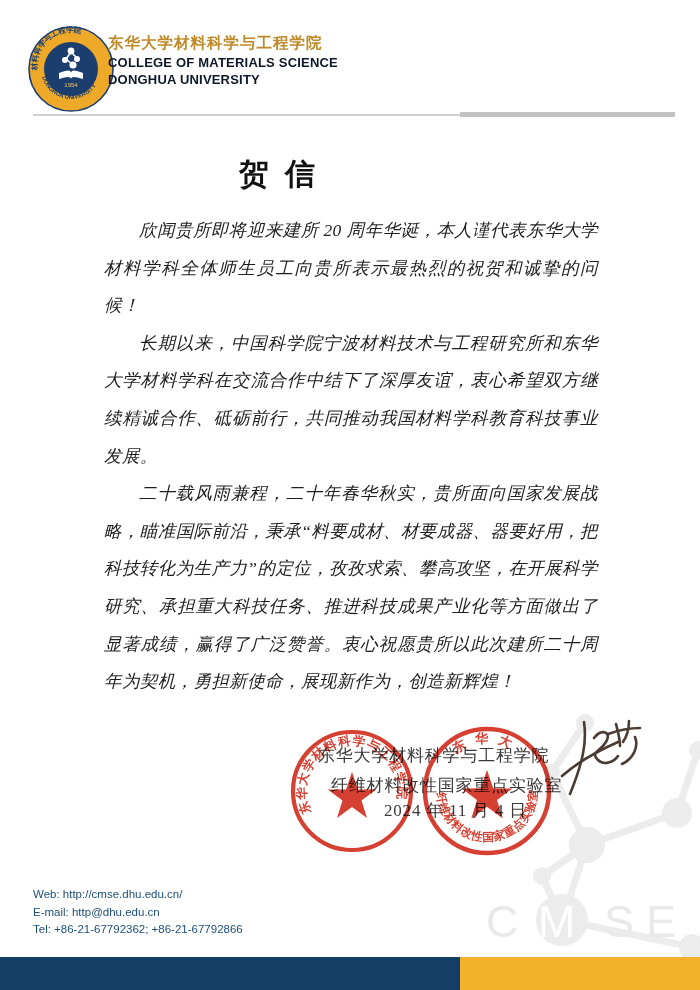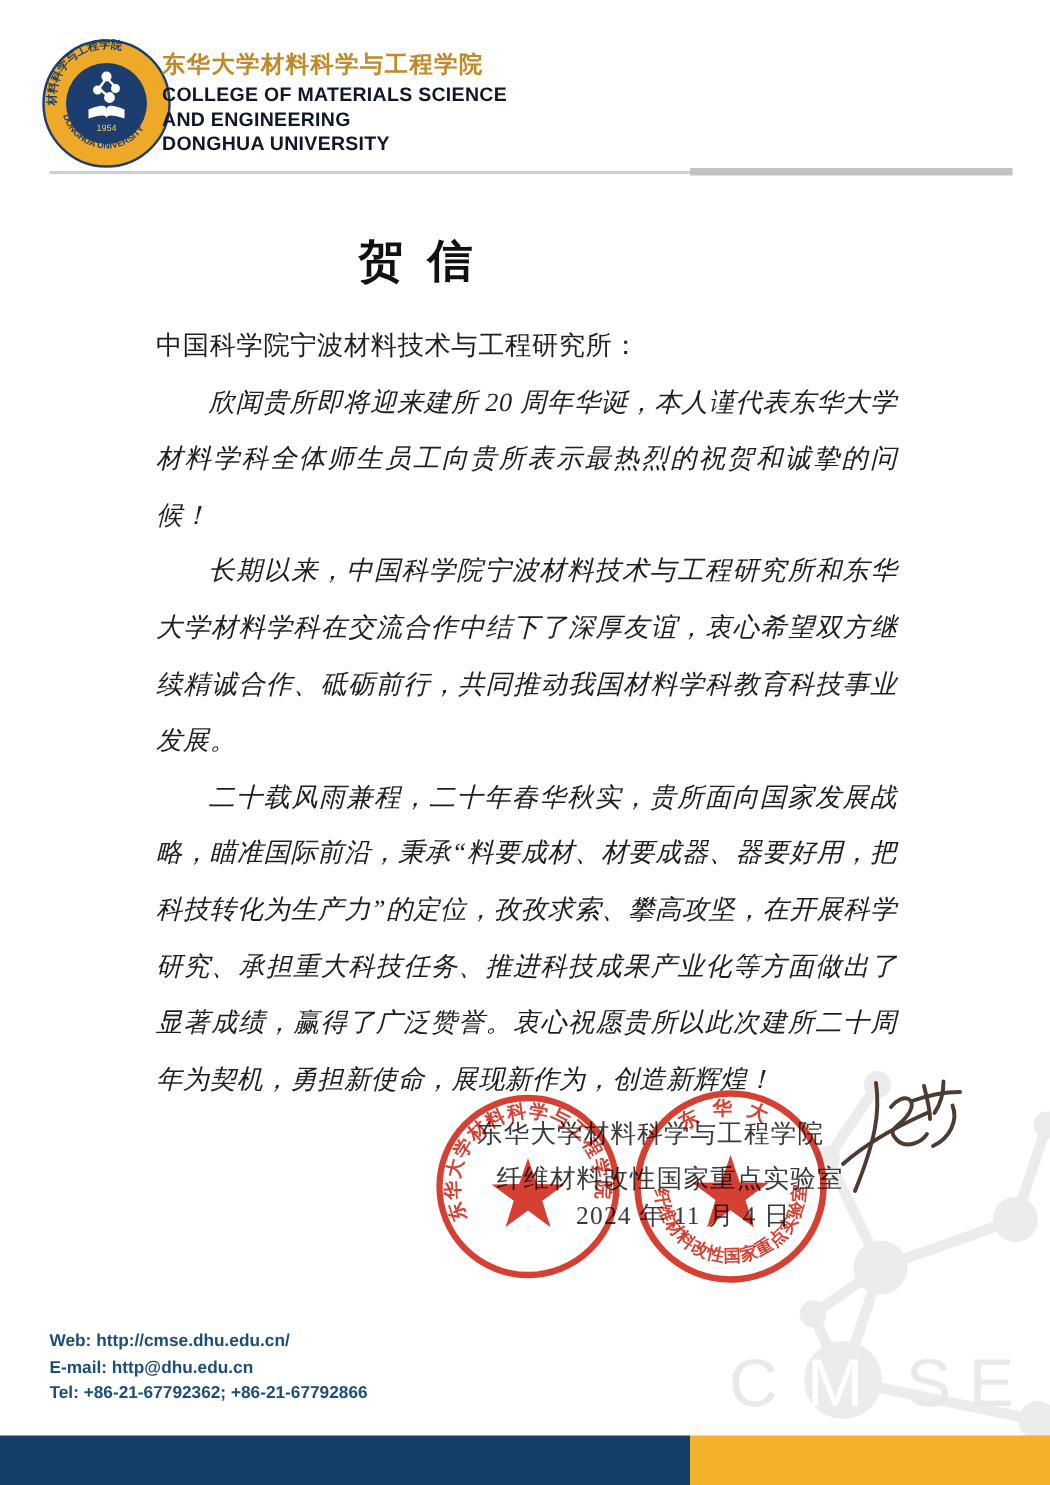--- a/index.html
+++ b/index.html
@@ -26,21 +26,21 @@
   .sig-l2{left:331px;top:774px;}
   .sig-l3{left:384px;top:799px;}
   .stamp{position:absolute;z-index:3;mix-blend-mode:multiply;opacity:.92;}
   .stamp-left{left:289px;top:728px;width:126px;height:126px;}
   .stamp-right{left:421px;top:725px;width:132px;height:132px;}
   .signature{position:absolute;left:550px;top:712px;width:100px;height:95px;z-index:4;}
   
   .watermark{position:absolute;left:470px;top:675px;width:230px;height:295px;z-index:1;}
   
   .footer{position:absolute;left:33px;top:886px;font-family:"Liberation Sans",sans-serif;
-          font-size:11.5px;font-weight:bold;line-height:17.6px;color:#1D4E79;z-index:5;}
+          font-size:11.5px;font-weight:normal;line-height:17.6px;color:#1D4E79;z-index:5;}
   .bar-blue{position:absolute;left:0;bottom:0;width:460px;height:33px;background:#133E66;z-index:6;}
   .bar-gold{position:absolute;left:460px;bottom:0;width:240px;height:33px;background:#F4B22C;z-index:6;}
 </style>
 </head>
 <body>
 
 <div class="page">
 
   <svg class="watermark" viewBox="0 0 230 295">
     <g stroke="#ececec" stroke-width="7" fill="none">
@@ -93,30 +93,28 @@
         <circle cx="49" cy="33" r="2.2" fill="#fff"></circle>
         <circle cx="45" cy="39" r="2.8" fill="#fff"></circle>
     </g>
     <path d="M 31,47 q 12,-5 12,0 q 0,-5 12,0 l 0,6 q -12,-4 -12,0 q 0,-4 -12,0 z" fill="#ffffff"></path>
     <text x="43" y="61" text-anchor="middle" font-size="6" fill="#F0C468" font-family="Liberation Sans, sans-serif">1954</text>
   </svg>
 
   <div class="hdr-cn">东华大学材料科学与工程学院</div>
   <div class="hdr-en">
     <div>COLLEGE OF MATERIALS SCIENCE</div>
-    <div>AND ENGINEERING</div>
     <div>DONGHUA UNIVERSITY</div>
   </div>
   <div class="sep-thin"></div>
   <div class="sep-thick"></div>
 
   <div class="title">贺信</div>
 
   <div class="body-text">
-    <p class="salutation">中国科学院宁波材料技术与工程研究所：</p>
     <p class="para">欣闻贵所即将迎来建所 20 周年华诞，本人谨代表东华大学材料学科全体师生员工向贵所表示最热烈的祝贺和诚挚的问候！</p>
     <p class="para">长期以来，中国科学院宁波材料技术与工程研究所和东华大学材料学科在交流合作中结下了深厚友谊，衷心希望双方继续精诚合作、砥砺前行，共同推动我国材料学科教育科技事业发展。</p>
     <p class="para">二十载风雨兼程，二十年春华秋实，贵所面向国家发展战略，瞄准国际前沿，秉承“料要成材、材要成器、器要好用，把科技转化为生产力”的定位，孜孜求索、攀高攻坚，在开展科学研究、承担重大科技任务、推进科技成果产业化等方面做出了显著成绩，赢得了广泛赞誉。衷心祝愿贵所以此次建所二十周年为契机，勇担新使命，展现新作为，创造新辉煌！</p>
   </div>
 
   <div class="sig-line sig-l1">东华大学材料科学与工程学院</div>
   <div class="sig-line sig-l2">纤维材料改性国家重点实验室</div>
   <div class="sig-line sig-l3">2024 年 11 月 4 日</div>
 
   <svg class="stamp stamp-left" viewBox="0 0 126 126">

